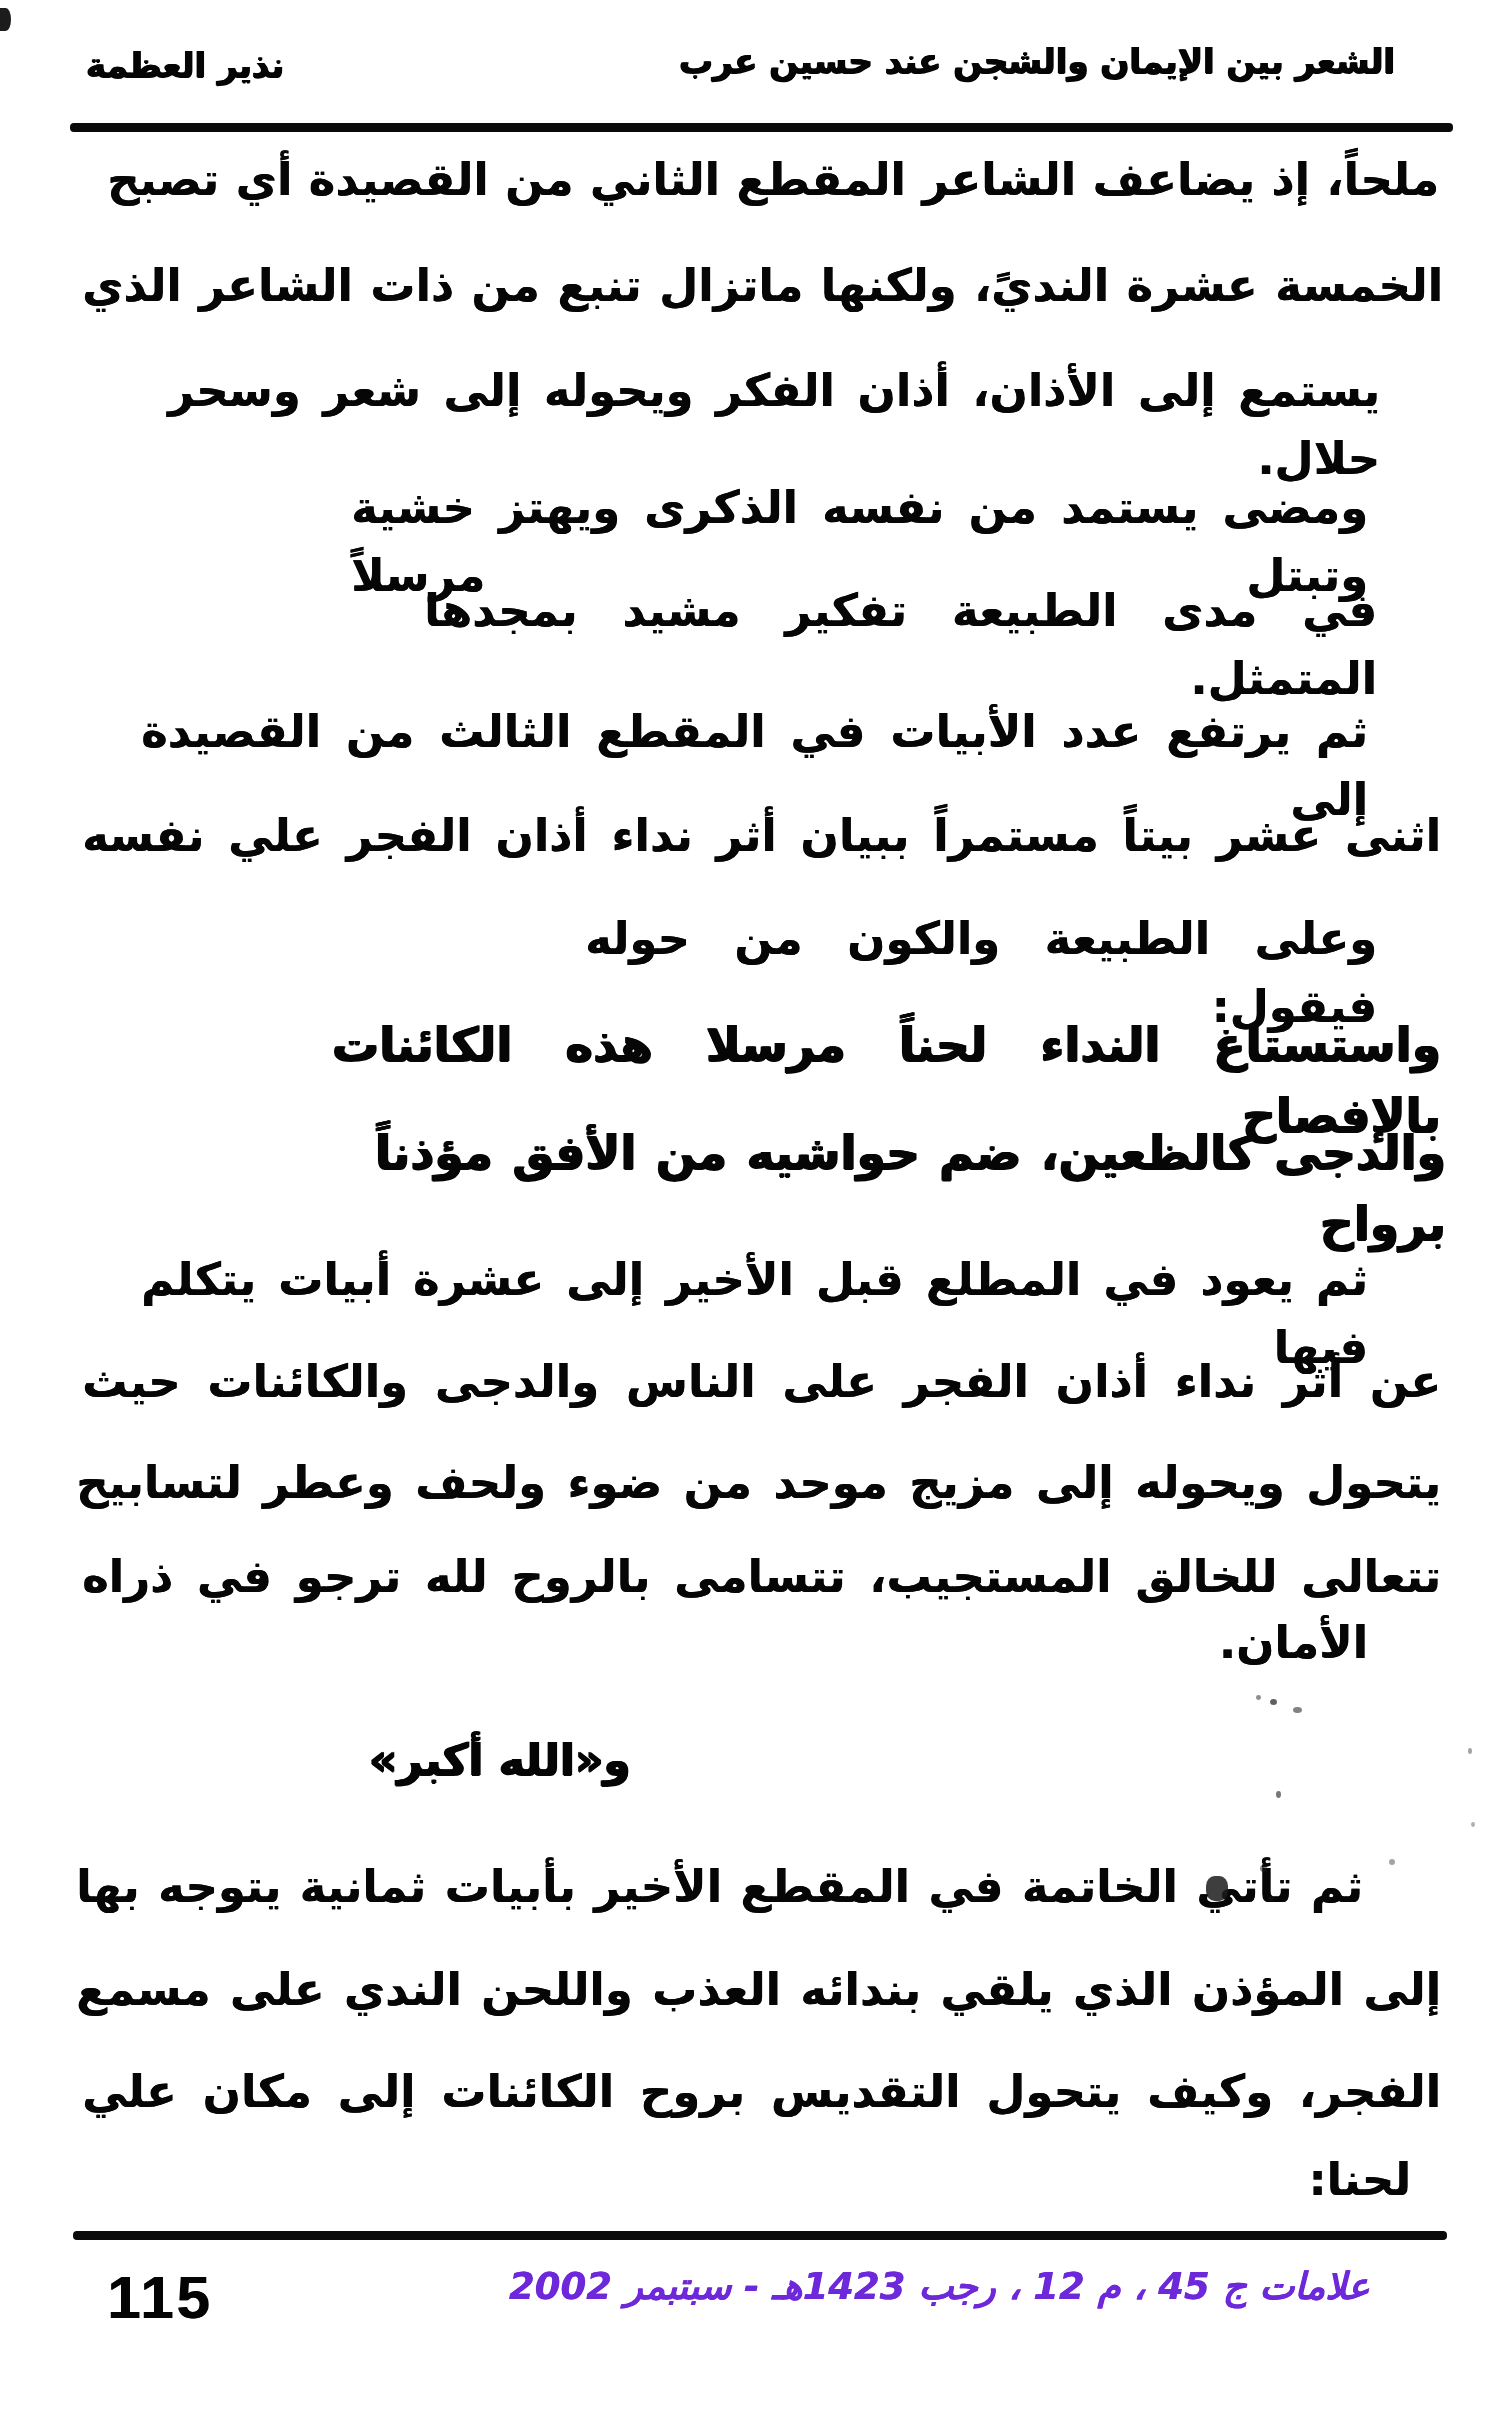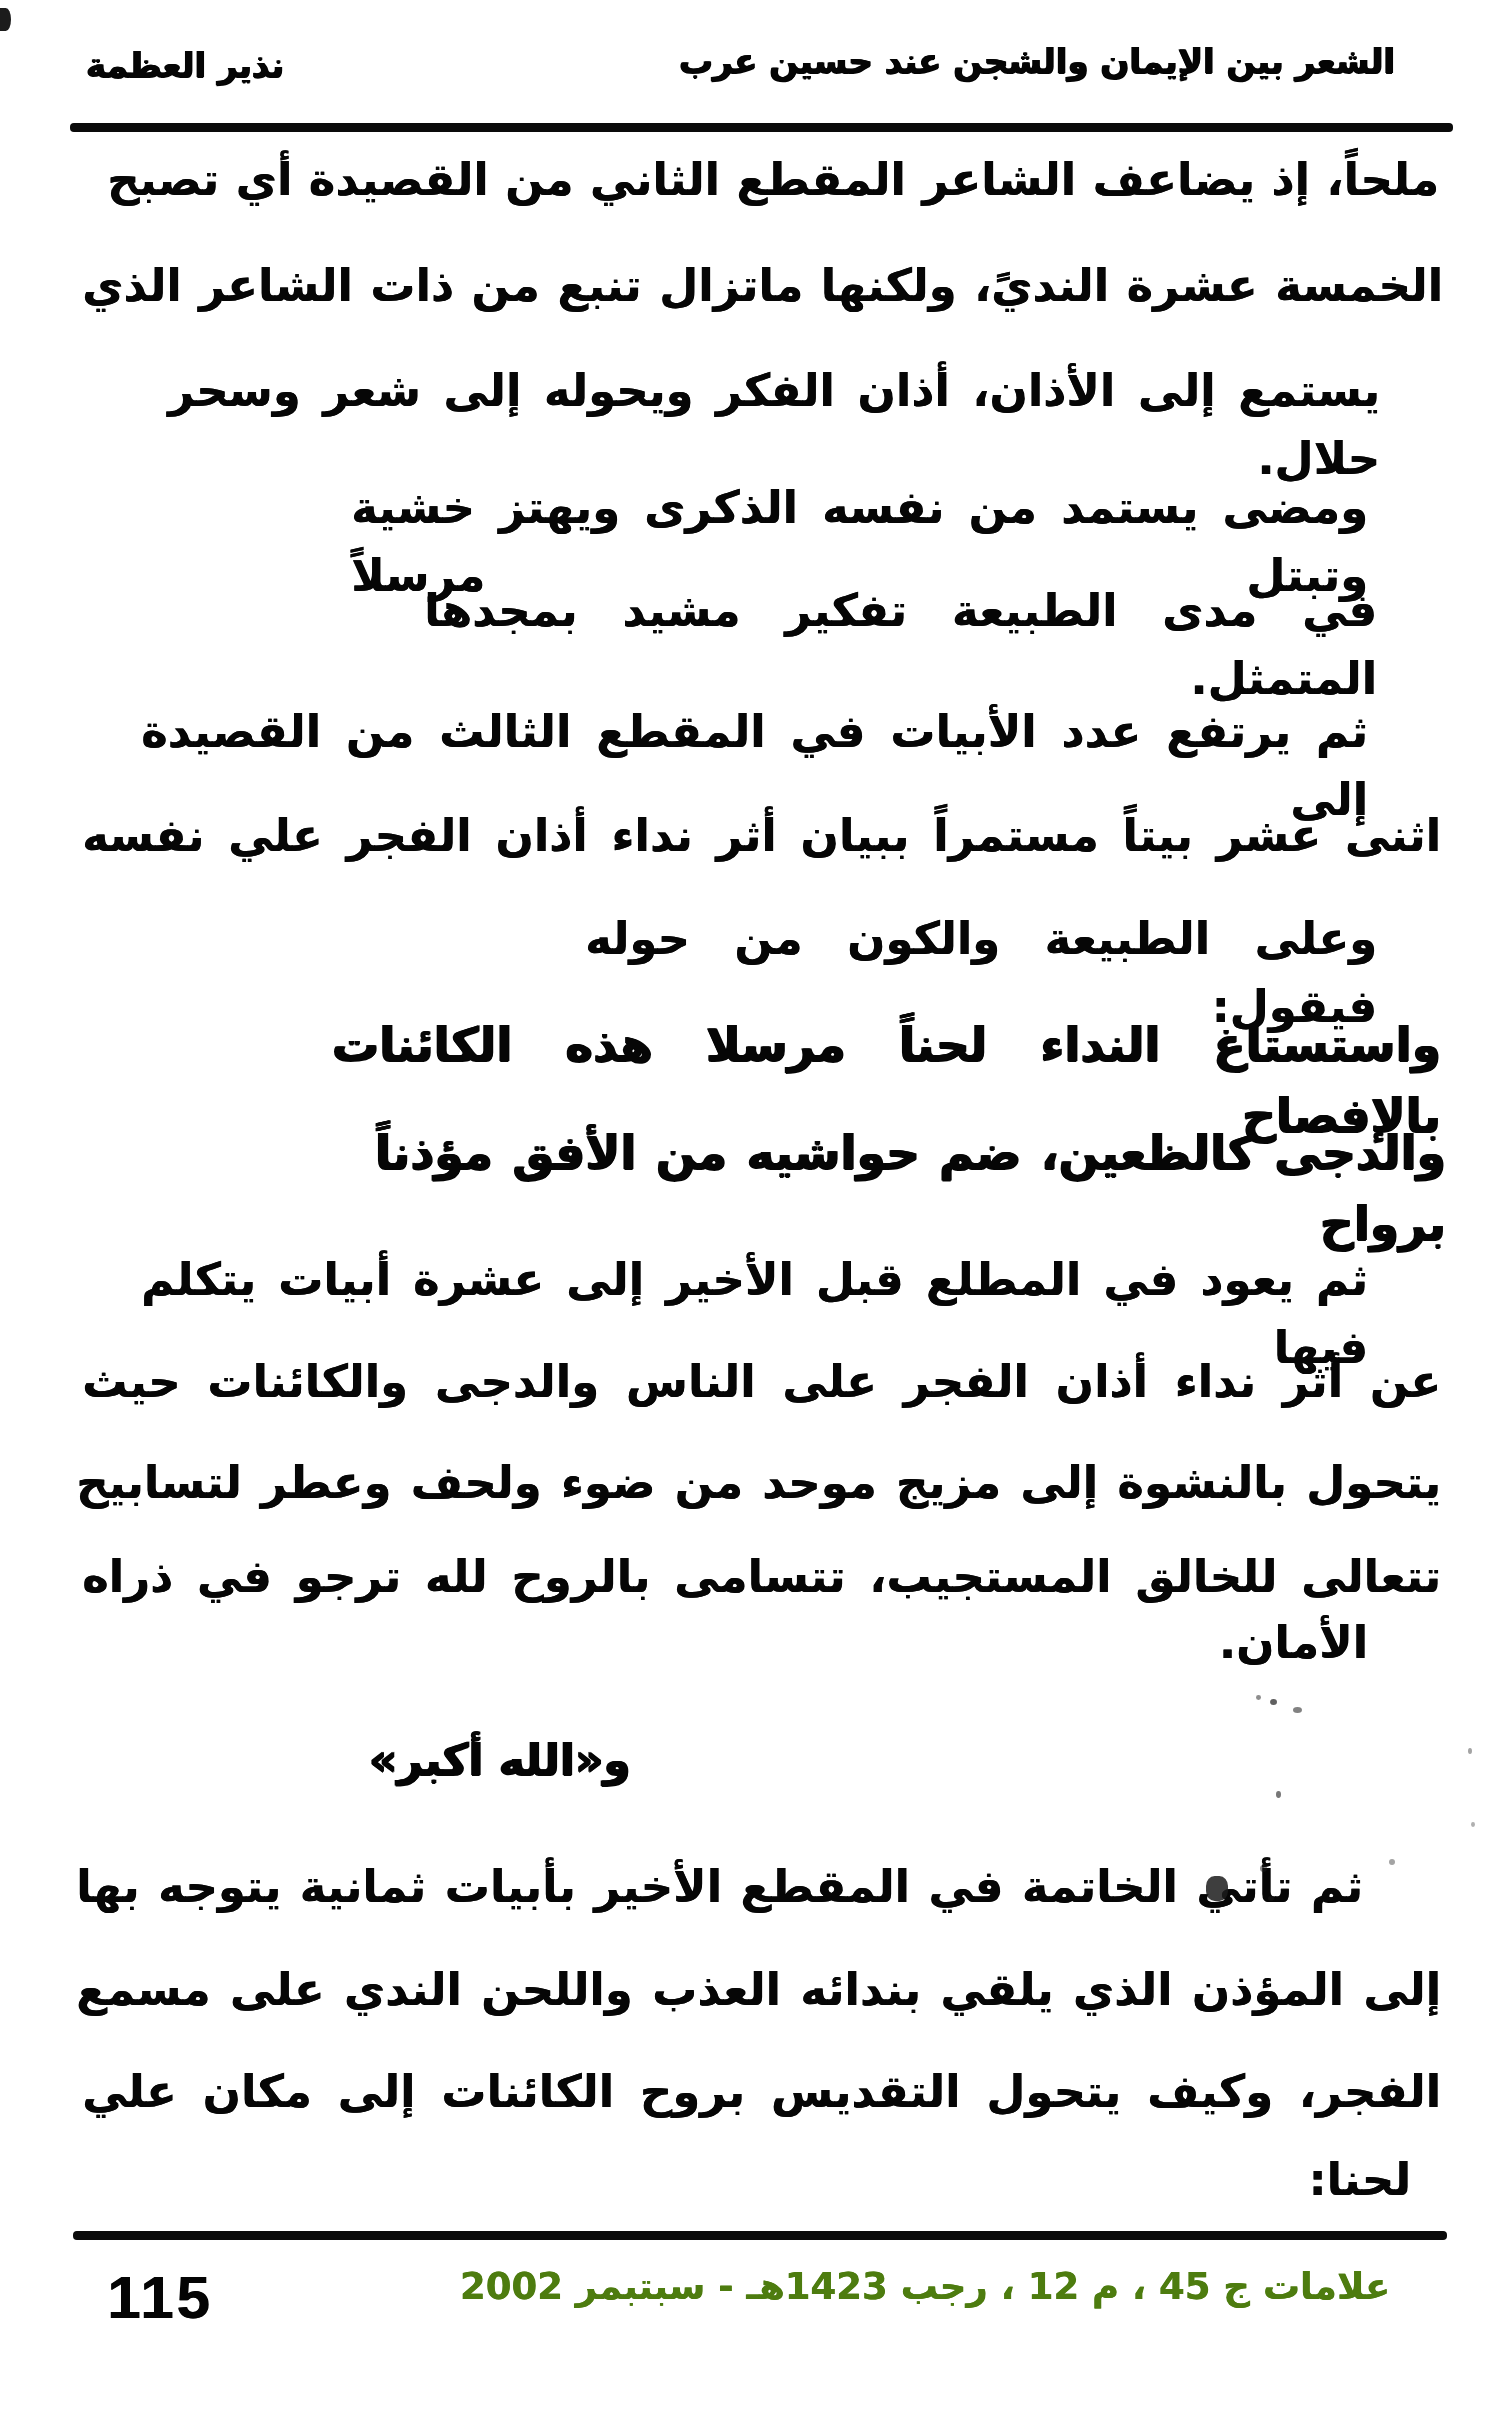--- a/index.html
+++ b/index.html
@@ -40,23 +40,24 @@
   }
   .takbir{
     position:absolute;
     direction:rtl;white-space:nowrap;
     font-size:44px;font-weight:bold;color:#050505;
     text-shadow:0.9px 0 0 currentColor,-0.9px 0 0 currentColor,0 0.6px 0 currentColor;
   }
   .footer-info{
     position:absolute;
     direction:rtl;
-    font-size:37px;font-weight:bold;color:#4d7c0f;
+    font-size:37px;font-weight:bold;color:#6d28d9;
     text-align:center;white-space:nowrap;
     text-shadow:0.5px 0 0 currentColor;
+    font-style:italic;
   }
   .pagenum{
     position:absolute;
     font-size:60px;font-weight:bold;color:#040404;
     letter-spacing:2.9px;
     font-family:Liberation Sans, sans-serif;
     text-shadow:0.8px 0 0 currentColor;
   }
   .speck{position:absolute;background:#1c1c1c;border-radius:50%;}
 </style>
@@ -78,21 +79,21 @@
 
   <div class="line" style="top:698px;right:139px;left:141px">ثم يرتفع عدد الأبيات في المقطع الثالث من القصيدة إلى</div>
   <div class="line" style="top:802px;right:66px;left:82px">اثنى عشر بيتاً مستمراً ببيان أثر نداء أذان الفجر علي نفسه</div>
   <div class="line" style="top:905px;right:130px;left:585px">وعلى الطبيعة والكون من حوله فيقول:</div>
 
   <div class="line poemline" style="top:1010px;right:66px;left:332px">واستستاغ النداء لحناً مرسلا هذه الكائنات بالإفصاح</div>
   <div class="line poemline" style="top:1118px;right:61px;left:375px">والدجى كالظعين، ضم حواشيه من الأفق مؤذناً برواح</div>
 
   <div class="line" style="top:1246px;right:139px;left:141px">ثم يعود في المطلع قبل الأخير إلى عشرة أبيات يتكلم فيها</div>
   <div class="line" style="top:1348px;right:66px;left:82px">عن أثر نداء أذان الفجر على الناس والدجى والكائنات حيث</div>
-  <div class="line" style="top:1449px;right:66px;left:76px">يتحول بالنشوة إلى مزيج موحد من ضوء ولحف وعطر لتسابيح</div>
+  <div class="line" style="top:1449px;right:66px;left:76px">يتحول ويحوله إلى مزيج موحد من ضوء ولحف وعطر لتسابيح</div>
   <div class="line" style="top:1543px;right:66px;left:82px">تتعالى للخالق المستجيب، تتسامى بالروح لله ترجو في ذراه</div>
   <div class="line natural" style="top:1609px;right:139px">الأمان.</div>
 
   <div class="takbir" style="top:1734px;left:369px">و«الله أكبر»</div>
 
   <div class="line" style="top:1853px;right:144px;left:76px">ثم تأتي الخاتمة في المقطع الأخير بأبيات ثمانية يتوجه بها</div>
   <div class="line" style="top:1956px;right:66px;left:76px">إلى المؤذن الذي يلقي بندائه العذب واللحن الندي على مسمع</div>
   <div class="line" style="top:2058px;right:66px;left:82px">الفجر، وكيف يتحول التقديس بروح الكائنات إلى مكان علي</div>
   <div class="line natural" style="top:2146px;right:96px">لحنا:</div>
 

